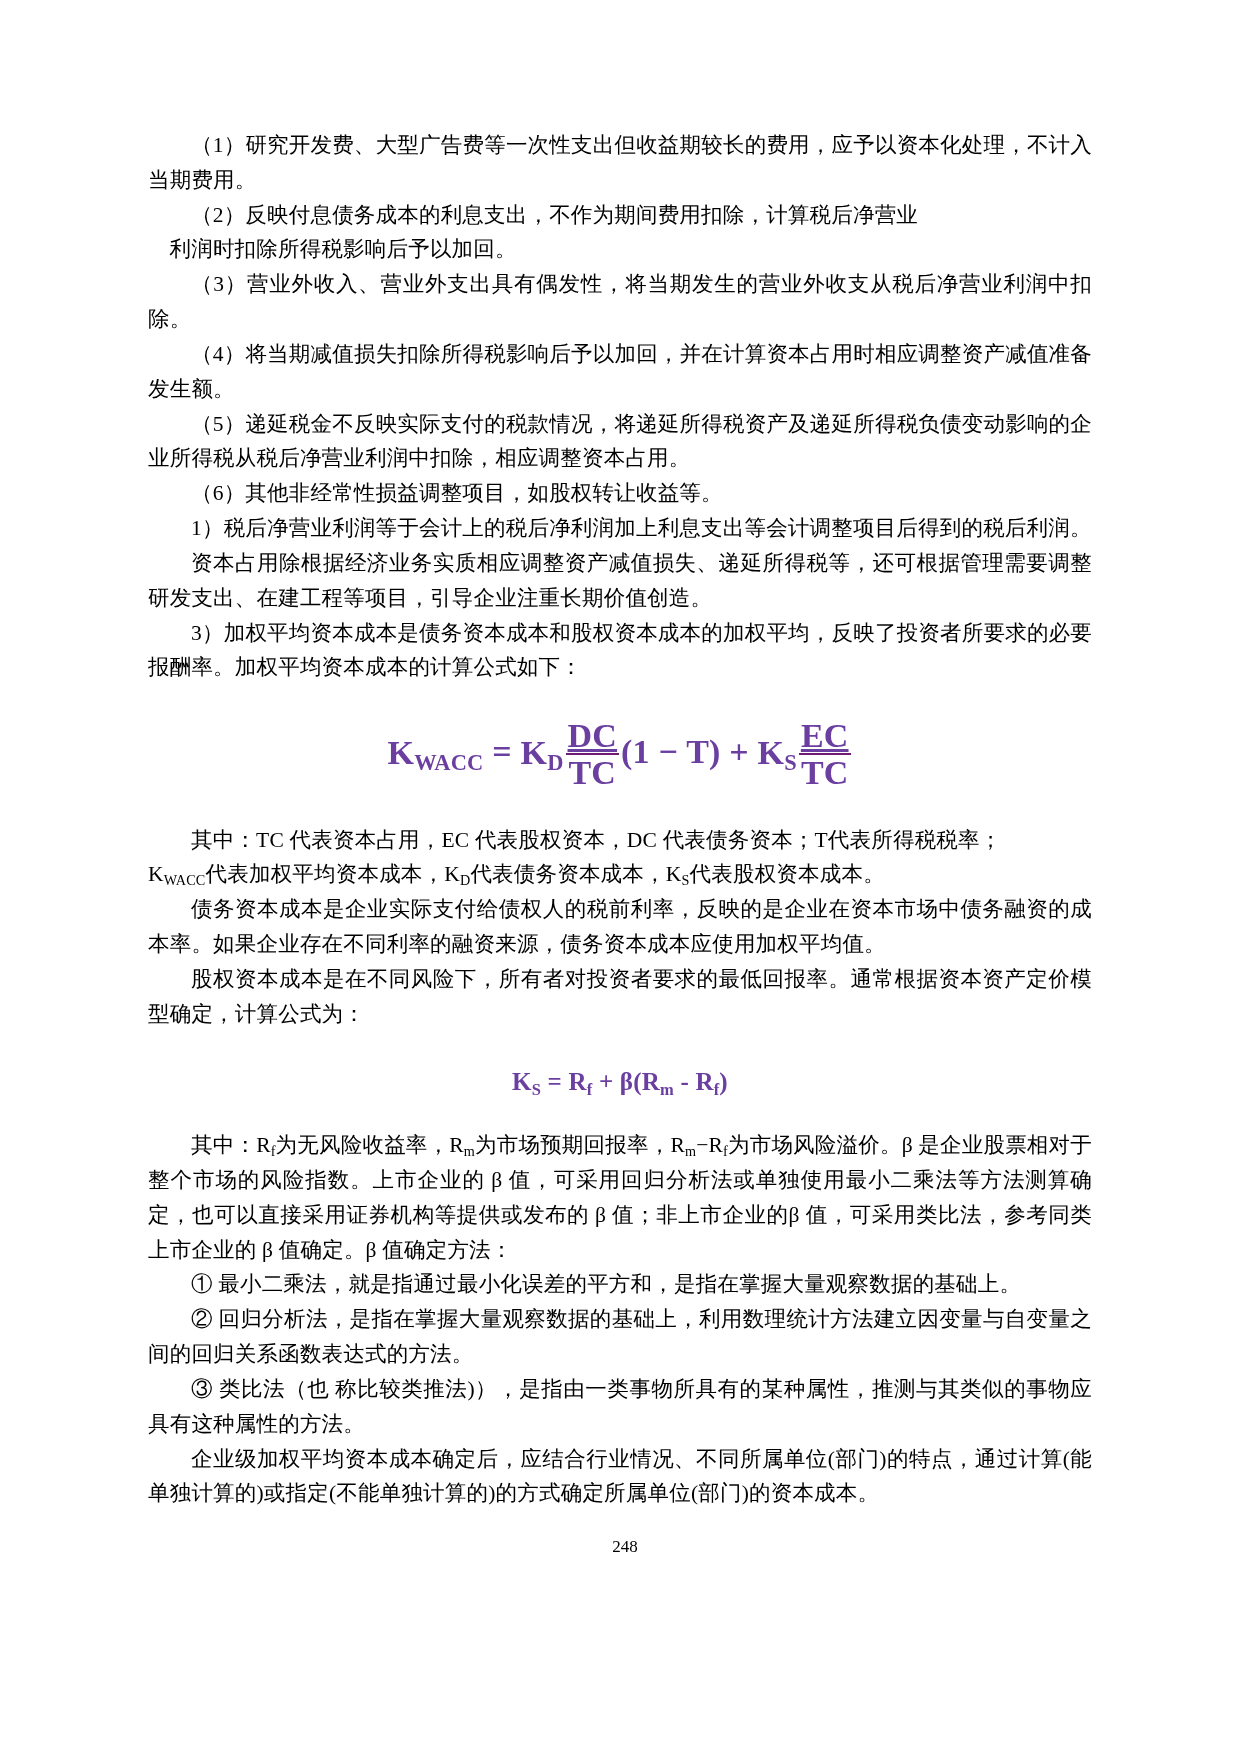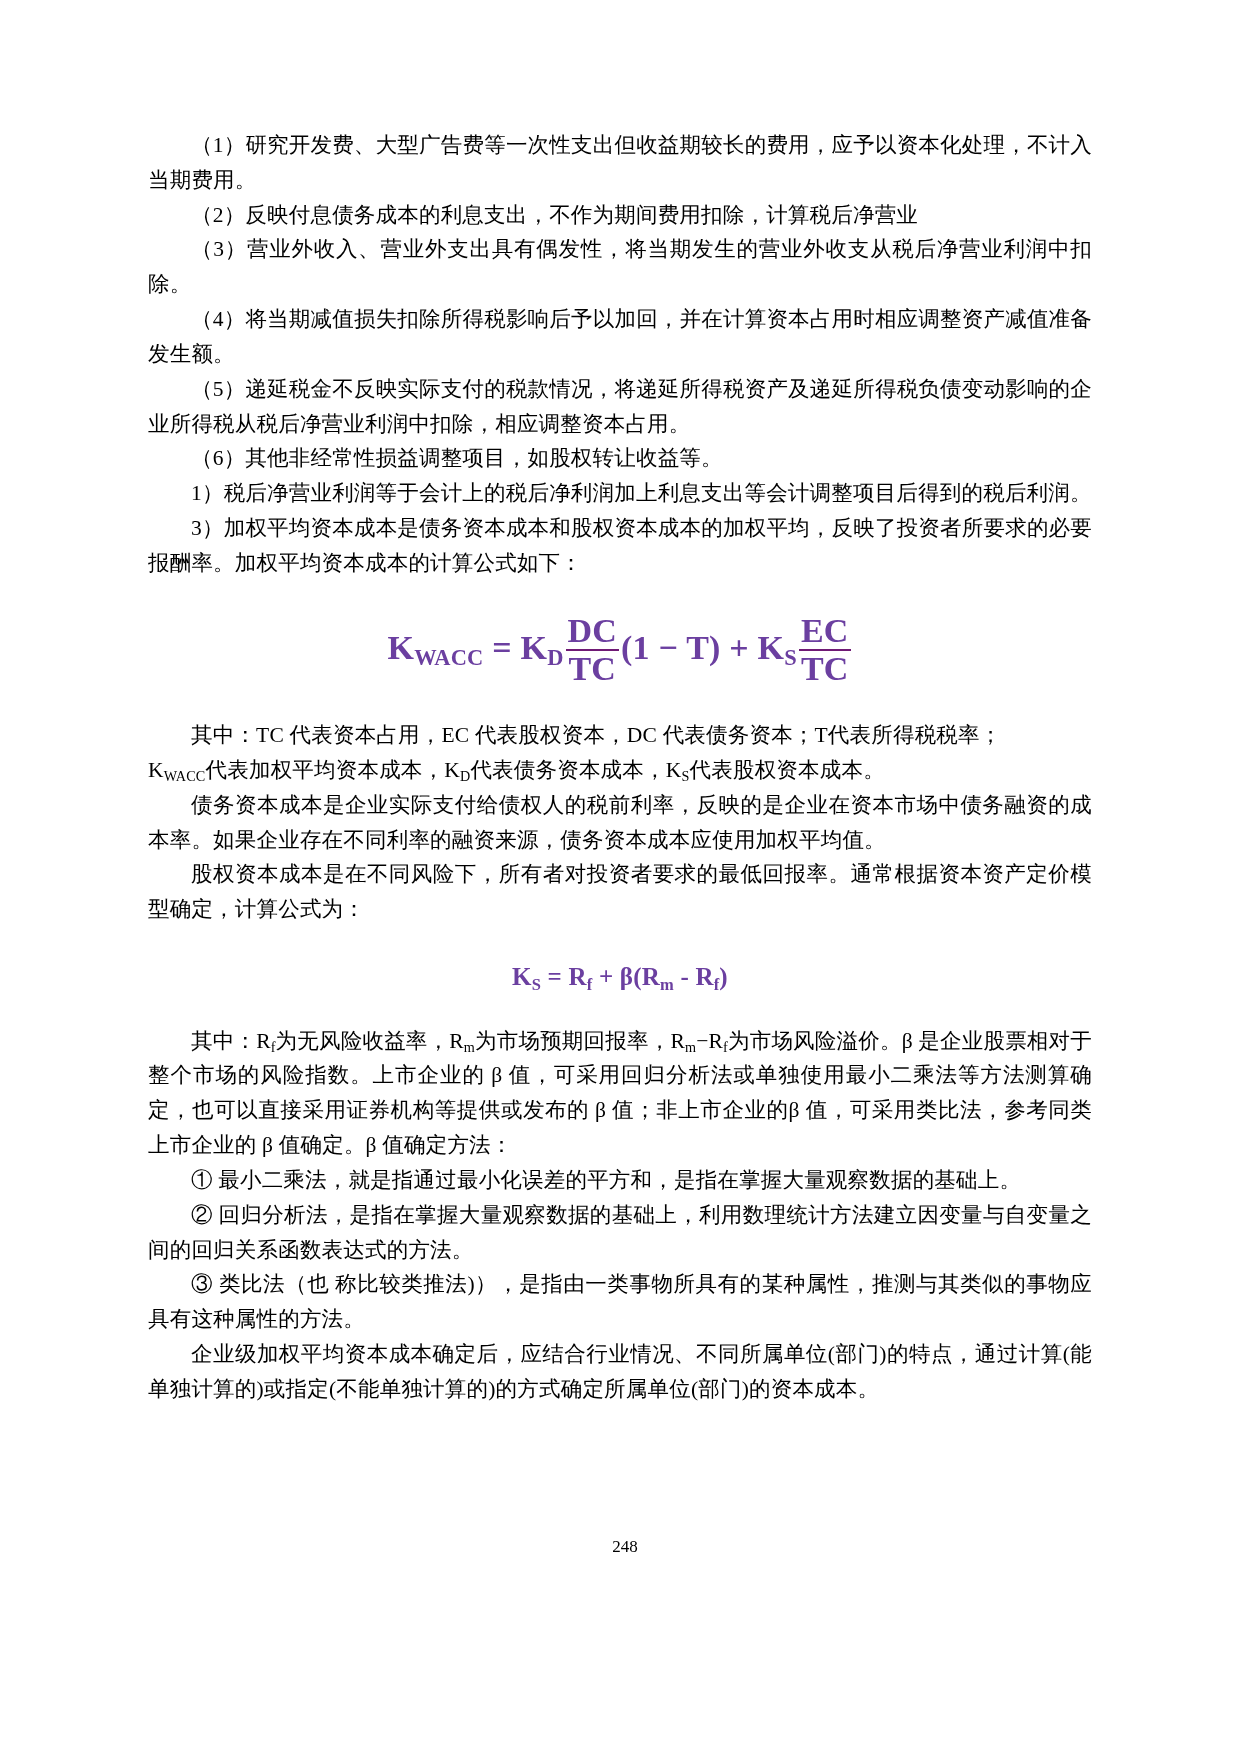--- a/index.html
+++ b/index.html
@@ -63,20 +63,21 @@
     vertical-align: middle;
     text-align: center;
     line-height: 1.05;
     margin: 0 2px;
     position: relative;
     top: -0.05em;
   }
   .frac .num {
     display: block;
     padding: 0 2px;
+    text-decoration: underline;
   }
   .frac .den {
     display: block;
     border-top: 2px solid #701a75;
     padding: 0 2px;
   }
   .inline-sub {
     font-weight: normal;
   }
   .page-number {
@@ -90,25 +91,27 @@
   }
 </style>
 </head>
 <body>
 
 <div class="page">
   <div class="body-text">
 
     <p class="indent">（1）研究开发费、大型广告费等一次性支出但收益期较长的费用，应予以资本化处理，不计入当期费用。</p>
     <p class="indent">（2）反映付息债务成本的利息支出，不作为期间费用扣除，计算税后净营业</p>
+    <p style="text-indent:1em;">利润时扣除所得税影响后予以加回。</p>
     <p class="indent">（3）营业外收入、营业外支出具有偶发性，将当期发生的营业外收支从税后净营业利润中扣除。</p>
     <p class="indent">（4）将当期减值损失扣除所得税影响后予以加回，并在计算资本占用时相应调整资产减值准备发生额。</p>
     <p class="indent">（5）递延税金不反映实际支付的税款情况，将递延所得税资产及递延所得税负债变动影响的企业所得税从税后净营业利润中扣除，相应调整资本占用。</p>
     <p class="indent">（6）其他非经常性损益调整项目，如股权转让收益等。</p>
     <p class="indent">1）税后净营业利润等于会计上的税后净利润加上利息支出等会计调整项目后得到的税后利润。</p>
+    <p class="indent">资本占用除根据经济业务实质相应调整资产减值损失、递延所得税等，还可根据管理需要调整研发支出、在建工程等项目，引导企业注重长期价值创造。</p>
     <p class="indent">3）加权平均资本成本是债务资本成本和股权资本成本的加权平均，反映了投资者所要求的必要报酬率。加权平均资本成本的计算公式如下：</p>
 
     <div class="formula wacc">
       <span><span>K</span><sub>WACC</sub></span>
       <span>=</span>
       <span><span>K</span><sub>D</sub></span><span class="frac"><span class="num">DC</span><span class="den">TC</span></span><span>(1 − T)</span>
       <span>+</span>
       <span><span>K</span><sub>S</sub></span><span class="frac"><span class="num">EC</span><span class="den">TC</span></span>
     </div>
 

